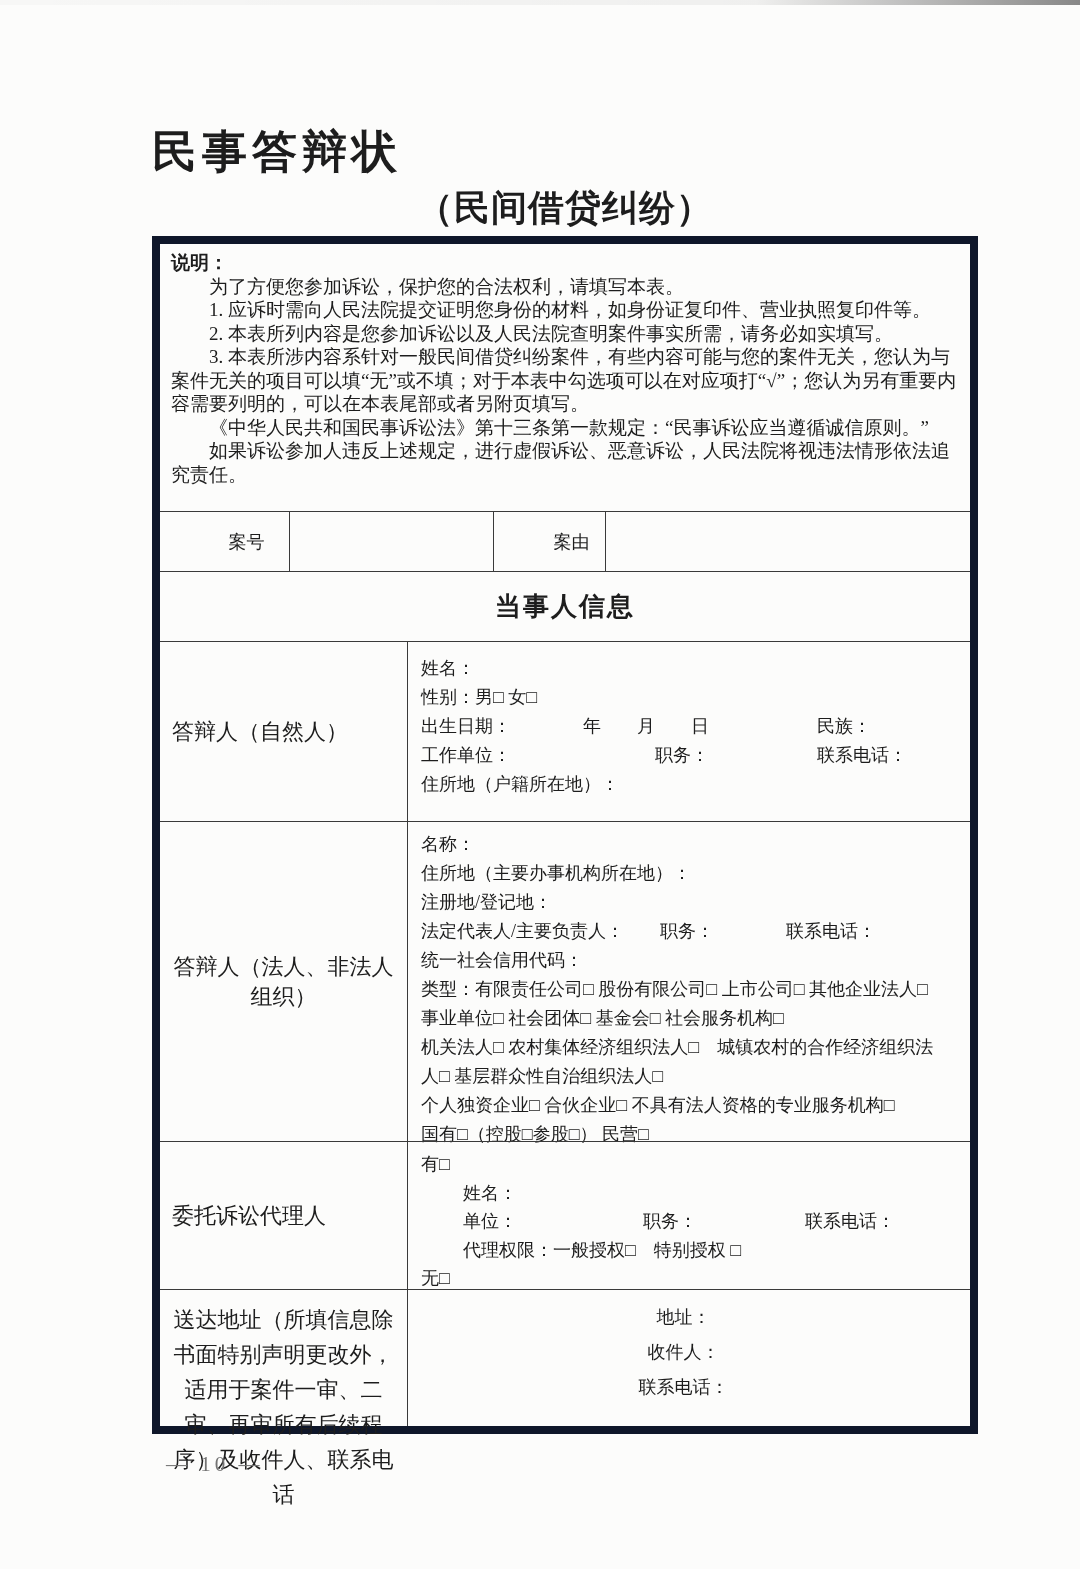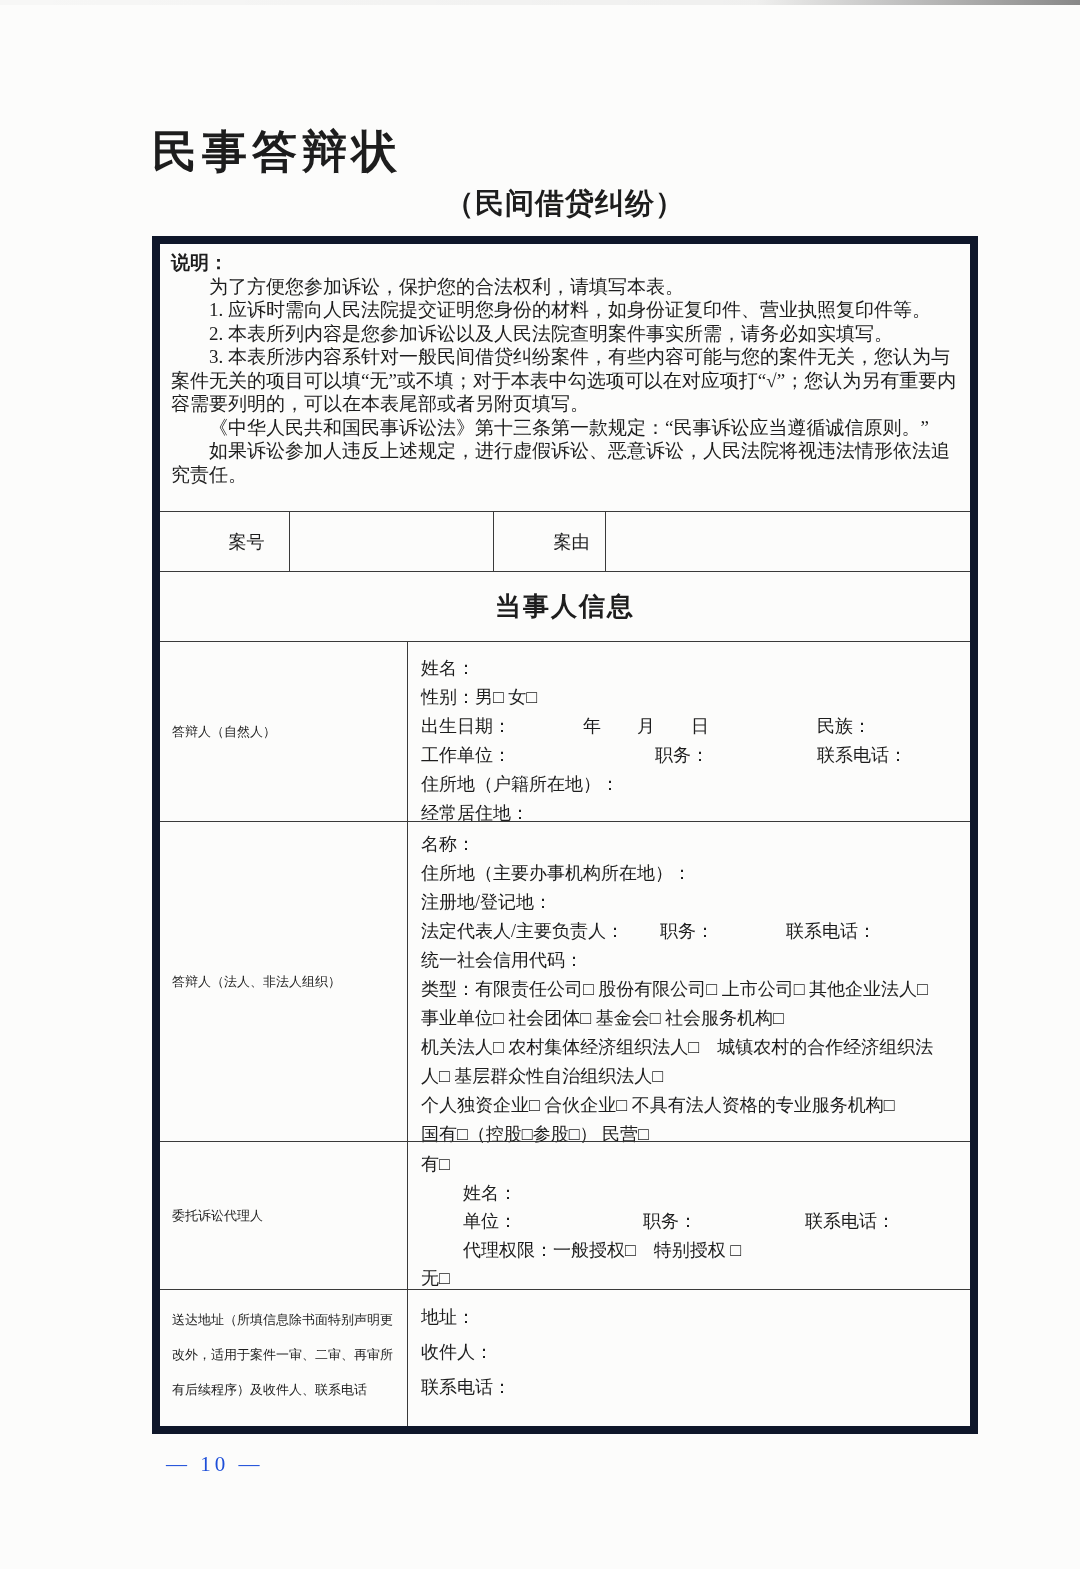--- a/index.html
+++ b/index.html
@@ -14,21 +14,21 @@
   .scan-artifact{
     position:absolute;top:0;left:0;width:100%;height:5px;
     background:linear-gradient(to right, rgba(0,0,0,0.02) 0%, rgba(0,0,0,0.05) 70%, rgba(40,40,40,0.55) 100%);
   }
   .doc-title{
     position:absolute;top:122px;left:152px;width:826px;margin:0;
     font-size:45px;font-weight:700;letter-spacing:5px;
   }
   .doc-subtitle{
     position:absolute;top:184px;left:152px;width:826px;margin:0;
-    text-align:center;font-size:29px;font-weight:700;letter-spacing:1px;
+    text-align:center;font-size:36px;font-weight:700;letter-spacing:1px;
   }
   .form-table{
     position:absolute;top:236px;left:152px;width:826px;
     border:8px solid #0f172a;
     box-sizing:border-box;
     background:transparent;
   }
   .row{box-sizing:border-box;border-top:1.5px solid #3a3a3a;position:relative;}
   .row:first-child{border-top:none;}
 
@@ -47,43 +47,43 @@
   .cc-3{width:112px;border-right:1.5px solid #3a3a3a;}
   .cc-4{flex:1;}
 
   
   .r-header{height:70px;display:flex;align-items:center;justify-content:center;
     font-size:26px;font-weight:700;letter-spacing:2px;}
 
   
   .split{display:flex;}
   .label-cell{width:248px;box-sizing:border-box;border-right:1.5px solid #3a3a3a;
-    display:flex;align-items:center;padding:10px 12px;font-size:13px;}
+    display:flex;align-items:center;padding:10px 12px;font-size:22px;text-align:center;}
   .content-cell{flex:1;box-sizing:border-box;padding:8px 24px 0 13px;font-size:18px;}
   .cell-line{white-space:pre-wrap;}
 
   .r-natural{height:180px;}
   .r-natural .content-cell{padding-top:12px;}
   .r-natural .cell-line{line-height:29px;}
 
   .r-legal{height:320px;}
   .r-legal .cell-line{line-height:29px;}
 
   .r-agent{height:148px;}
   .r-agent .cell-line{line-height:28.5px;}
   .indent-line{padding-left:42px;}
 
   .r-service{height:137px;}
   .r-service .label-cell{align-items:flex-start;line-height:35px;padding-top:12px;}
-  .r-service .cell-line{line-height:35px;}
+  .r-service .cell-line{line-height:35px;text-align:center;}
   .r-service .content-cell{padding-top:10px;}
 
   .footer-page{
     position:absolute;top:1452px;left:166px;
-    font-size:21px;letter-spacing:4px;color:#1d4ed8;text-align:right;
+    font-size:21px;letter-spacing:4px;color:#737373;text-align:right;
   }
 </style>
 </head>
 <body>
 
 <div class="scan-artifact"></div>
 
 <h1 class="doc-title">民事答辩状</h1>
 <h2 class="doc-subtitle">（民间借贷纠纷）</h2>
 
@@ -111,21 +111,20 @@
   </div>
 
   <div class="row split r-natural">
     <div class="label-cell">答辩人（自然人）</div>
     <div class="content-cell">
       <div class="cell-line">姓名：</div>
       <div class="cell-line">性别：男□ 女□</div>
       <div class="cell-line">出生日期：　　　　年　　月　　日　　　　　　民族：</div>
       <div class="cell-line">工作单位：　　　　　　　　职务：　　　　　　联系电话：</div>
       <div class="cell-line">住所地（户籍所在地）：</div>
-      <div class="cell-line">经常居住地：</div>
     </div>
   </div>
 
   <div class="row split r-legal">
     <div class="label-cell">答辩人（法人、非法人组织）</div>
     <div class="content-cell">
       <div class="cell-line">名称：</div>
       <div class="cell-line">住所地（主要办事机构所在地）：</div>
       <div class="cell-line">注册地/登记地：</div>
       <div class="cell-line">法定代表人/主要负责人：　　职务：　　　　联系电话：</div>

